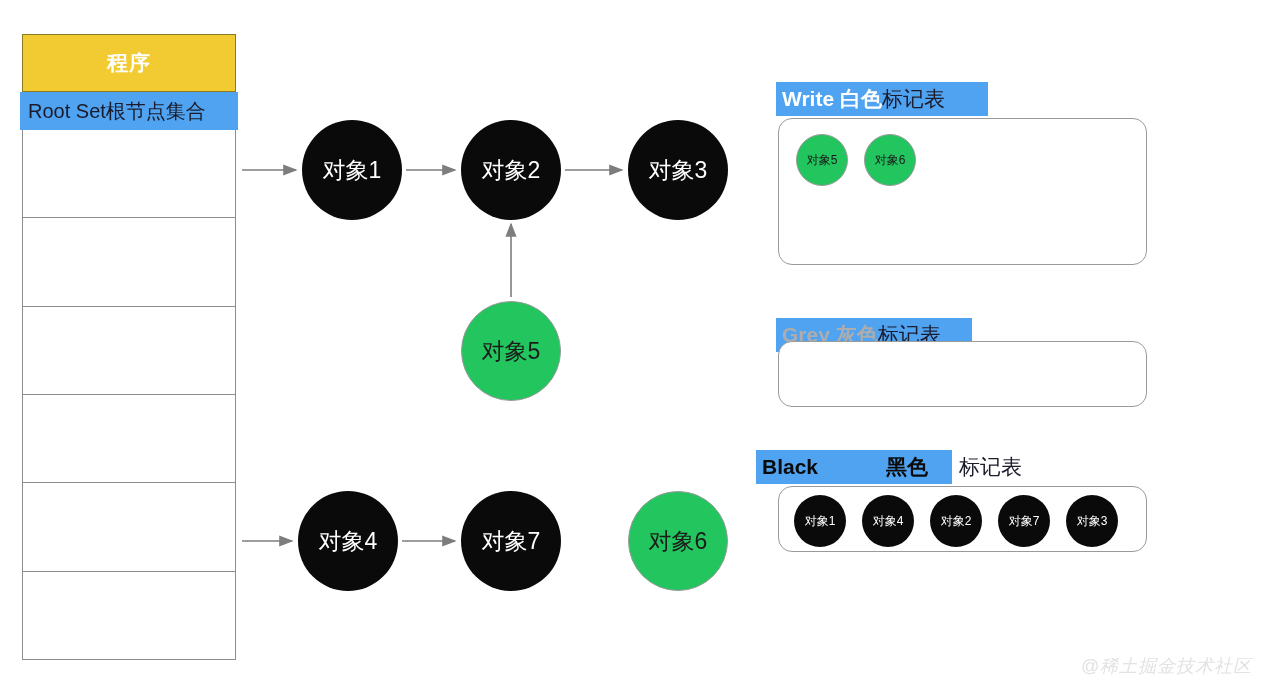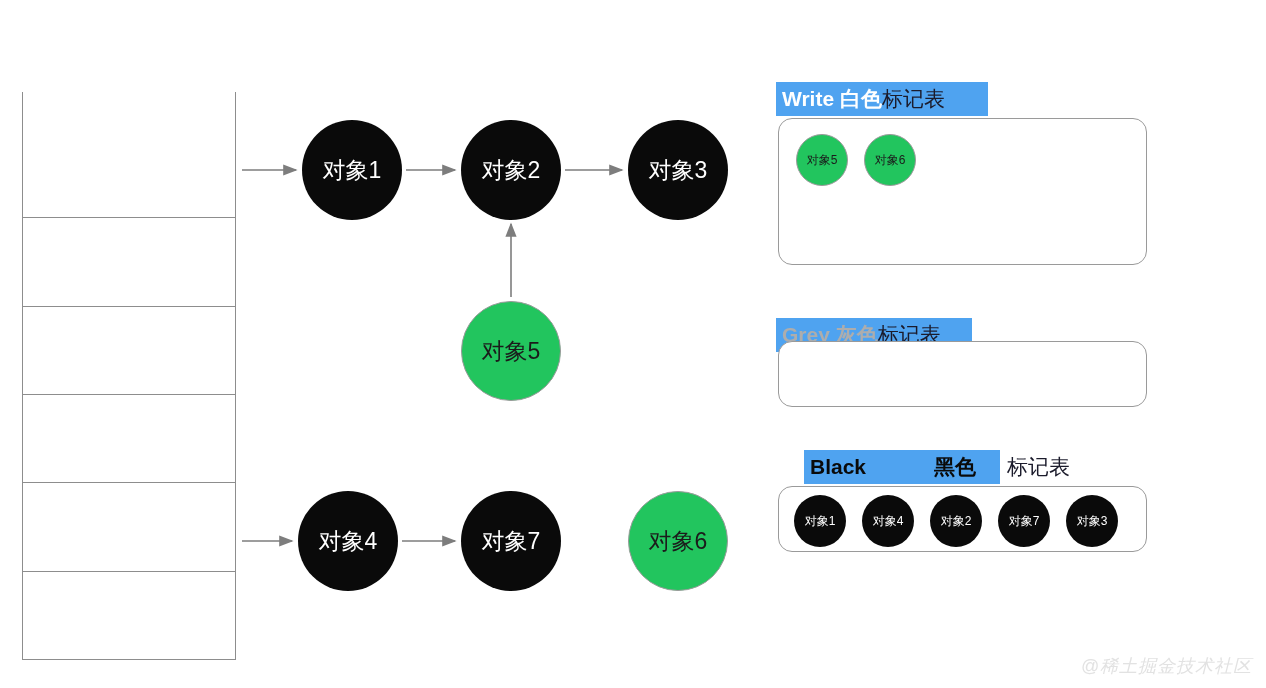--- a/index.html
+++ b/index.html
@@ -162,30 +162,36 @@
     letter-spacing: 1px;
     user-select: none;
     font-style: italic;
   }
 </style>
 </head>
 <body>
 
 <div id="stage">
 
+  <div class="program-box">
+    <div class="label">程序</div>
+  </div>
 
   <div class="rootset-table" id="rootset-table">
       <div class="rootset-row" style="top: 38px; height: 88.3333px;"></div>
       <div class="rootset-row" style="top: 126.333px; height: 88.3333px;"></div>
       <div class="rootset-row" style="top: 214.667px; height: 88.3333px;"></div>
       <div class="rootset-row" style="top: 303px; height: 88.3333px;"></div>
       <div class="rootset-row" style="top: 391.333px; height: 88.3333px;"></div>
       <div class="rootset-row last" style="top: 479.667px; height: 88.3333px;"></div>
     </div>
 
+  <div class="rootset-header">
+    <div class="label">Root Set根节点集合</div>
+  </div>
 
   <svg id="graph-svg">
     <defs>
       <marker id="arrowhead" markerWidth="9" markerHeight="7" refX="8" refY="3.5" orient="auto">
         <polygon points="0 0, 9 3.5, 0 7" fill="#7d7d7d"></polygon>
       </marker>
     </defs>
     <g id="edge-group">
         <line x1="242" y1="170" x2="296" y2="170" stroke="#7d7d7d" stroke-width="1.6" marker-end="url(#arrowhead)"></line>
         <line x1="406" y1="170" x2="455" y2="170" stroke="#7d7d7d" stroke-width="1.6" marker-end="url(#arrowhead)"></line>
@@ -236,21 +242,21 @@
           <span>对象6</span>
         </div>
       </div>
       <div class="panel-title" style="left: 776px; top: 318px; width: 196px;">
         <span class="t-en tone-grey">Grey</span>
         <span>&nbsp;</span>
         <span class="t-cn tone-grey">灰色</span>
         <span class="t-tail">标记表</span>
       </div>
       <div class="panel-body" style="left: 778px; top: 341px; width: 369px; height: 66px;"></div>
-      <div class="panel-title" style="left: 804px; top: 450px; width: 196px; gap: 31px;">
+      <div class="panel-title" style="left: 756px; top: 450px; width: 196px; gap: 31px;">
         <span class="t-en tone-black">Black</span>
         <span>&nbsp;</span>
         <span class="t-cn tone-black">黑色</span>
         <span class="t-tail">标记表</span>
       </div>
       <div class="panel-body" style="left: 778px; top: 486px; width: 369px; height: 66px;"></div>
       <div class="panel-items" style="left: 794px; top: 495px; height: 52px;">
         <div class="node node-black node-sm" style="position: relative;">
           <span>对象1</span>
         </div>

